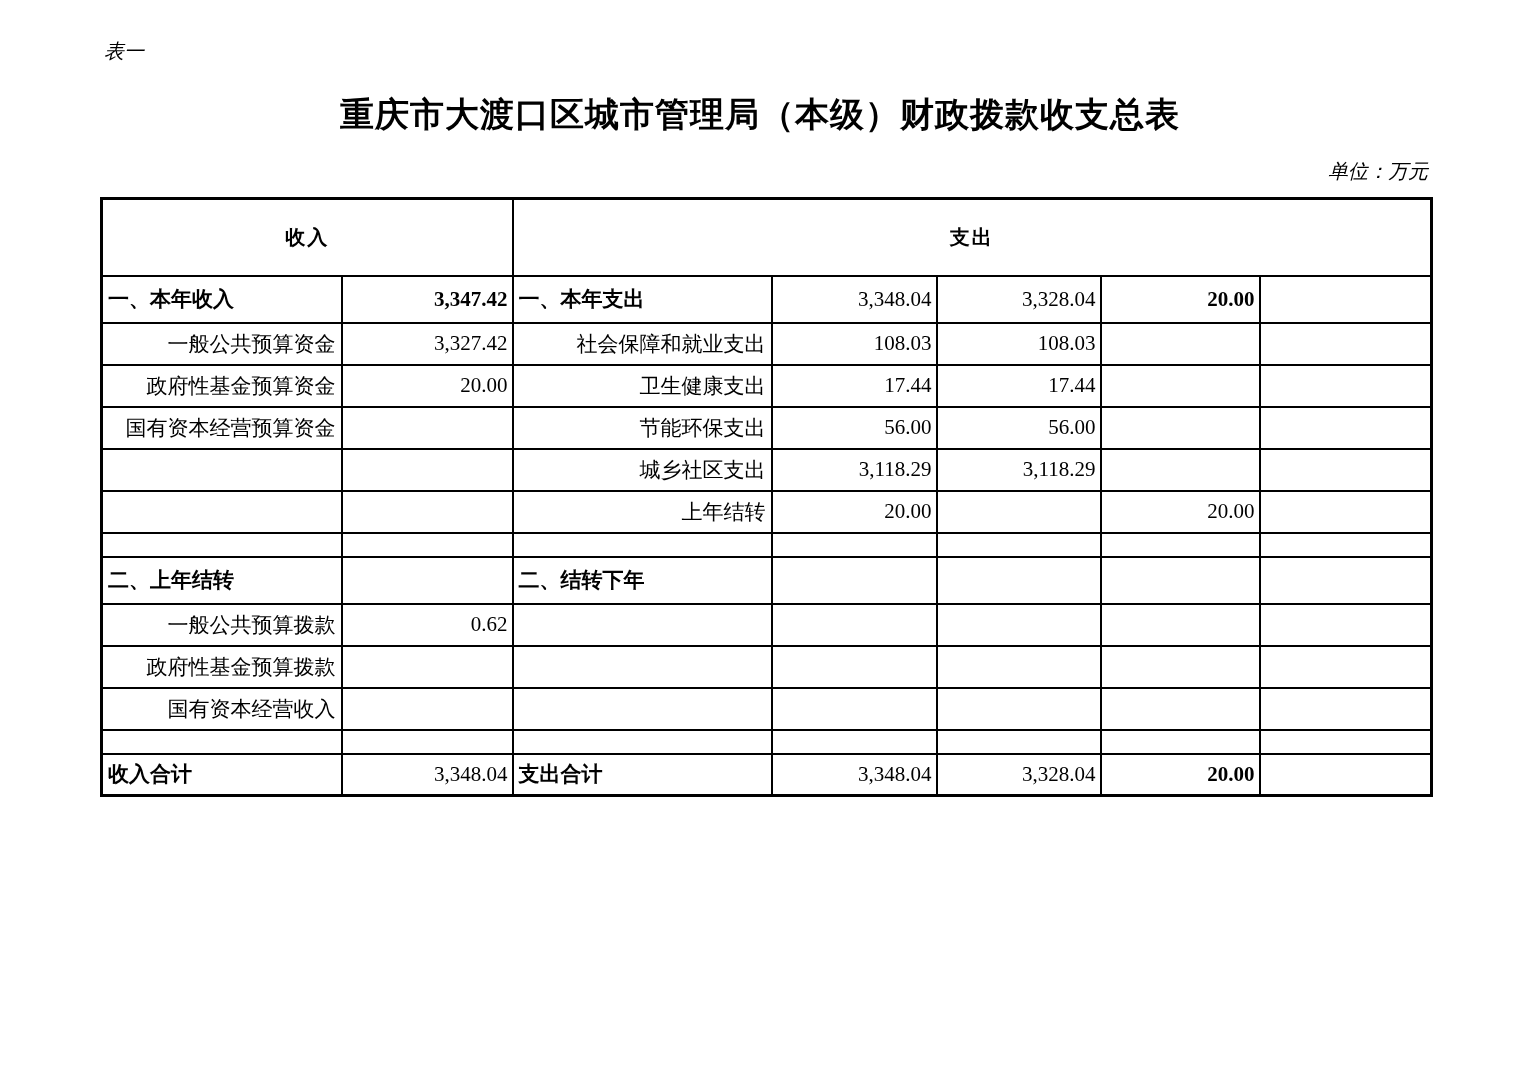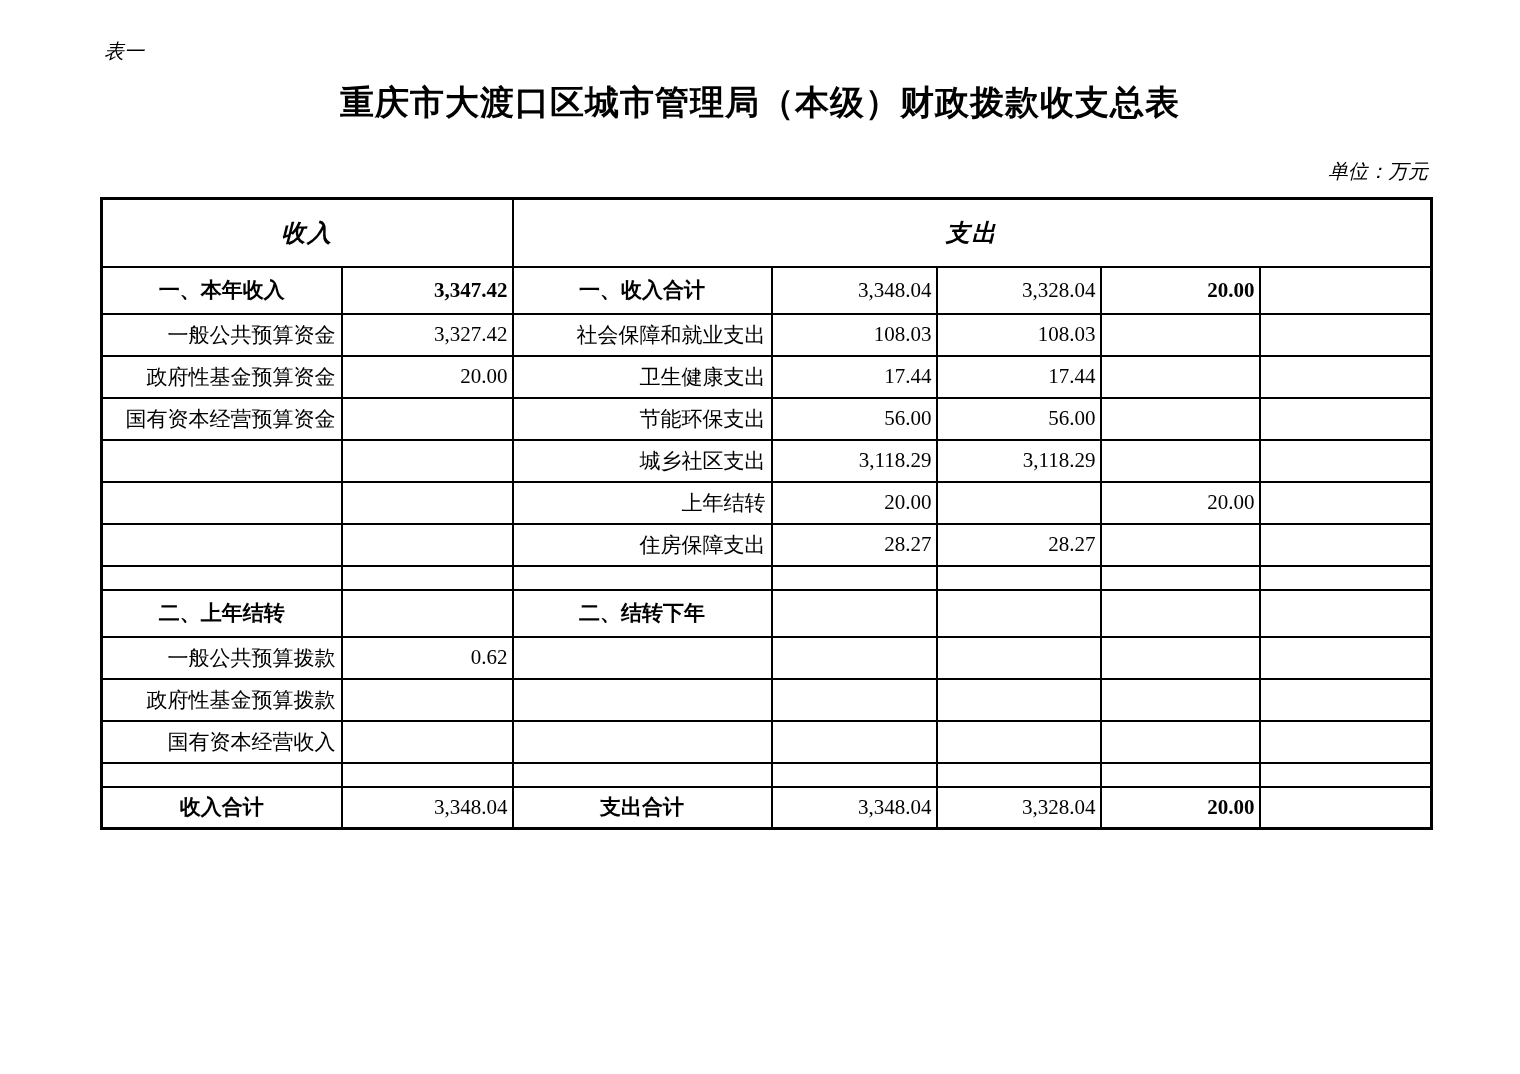--- a/index.html
+++ b/index.html
@@ -9,21 +9,21 @@
     position: relative;
     font-family: "Liberation Serif", "DejaVu Serif", serif;
     color: #000;
     overflow: hidden;
   }
   .table-label {
     position: absolute; left: 104px; top: 38px;
     font-size: 20px; font-style: italic;
   }
   .page-title {
-    position: absolute; left: 0; top: 80px; width: 100%;
+    position: absolute; left: 0; top: 92px; width: 100%;
     text-align: center;
     font-size: 34px; font-weight: bold;
     letter-spacing: 1px;
   }
   .unit-label {
     position: absolute; right: 92px; top: 158px;
     font-size: 20px; font-style: italic;
   }
   table.budget {
     position: absolute; left: 100px; top: 197px;
@@ -36,29 +36,29 @@
     border: 2px solid #000;
     vertical-align: middle;
     overflow: hidden;
     white-space: nowrap;
   }
   thead th {
     font-family: "Liberation Sans", "DejaVu Sans", sans-serif;
     font-weight: bold;
     text-align: center;
   }
-  tr.group-row th { height: 68px; font-size: 24px; letter-spacing: 2px; font-style: italic; }
+  tr.group-row th { height: 77px; font-size: 20px; letter-spacing: 2px; }
   tr.col-row th { height: 76px; font-size: 23px; line-height: 1.35; white-space: normal; border-bottom: 3px solid #000; }
   tbody td { height: 42px; font-size: 21px; padding: 0 5px; }
   tbody tr.tall td { height: 47px; }
   tbody tr.short td { height: 24px; }
   tbody tr.thick-top td { border-top: 1px solid #1d4ed8; }
   td.left { text-align: right; padding-left: 7px; }
   td.right { text-align: right; padding-right: 4px; }
-  td.center { text-align: center; }
+  td.center { }
   td.bold { font-weight: bold; }
 </style>
 </head>
 <body>
 
 <div class="table-label">表一</div>
 
 <h1 class="page-title">重庆市大渡口区城市管理局（本级）财政拨款收支总表</h1>
 
 <div class="unit-label">单位：万元</div>
@@ -76,21 +76,21 @@
   <thead>
     <tr class="group-row">
       <th colspan="2">收入</th>
       <th colspan="5">支出</th>
     </tr>
   </thead>
   <tbody>
       <tr class="tall">
         <td class="center bold">一、本年收入</td>
         <td class="right bold">3,347.42</td>
-        <td class="center bold">一、收入合计</td>
+        <td class="center bold">一、本年支出</td>
         <td class="right">3,348.04</td>
         <td class="right">3,328.04</td>
         <td class="right bold">20.00</td>
         <td class="right"></td>
       </tr>
       <tr>
         <td class="left">一般公共预算资金</td>
         <td class="right">3,327.42</td>
         <td class="left">社会保障和就业支出</td>
         <td class="right">108.03</td>
@@ -125,29 +125,20 @@
         <td class="right"></td>
         <td class="right"></td>
       </tr>
       <tr>
         <td class="left"></td>
         <td class="right"></td>
         <td class="left">上年结转</td>
         <td class="right">20.00</td>
         <td class="right"></td>
         <td class="right">20.00</td>
-        <td class="right"></td>
-      </tr>
-      <tr>
-        <td class="left"></td>
-        <td class="right"></td>
-        <td class="left">住房保障支出</td>
-        <td class="right">28.27</td>
-        <td class="right">28.27</td>
-        <td class="right"></td>
         <td class="right"></td>
       </tr>
       <tr class="short">
         <td class="left"></td>
         <td class="right"></td>
         <td class="left"></td>
         <td class="right"></td>
         <td class="right"></td>
         <td class="right"></td>
         <td class="right"></td>

